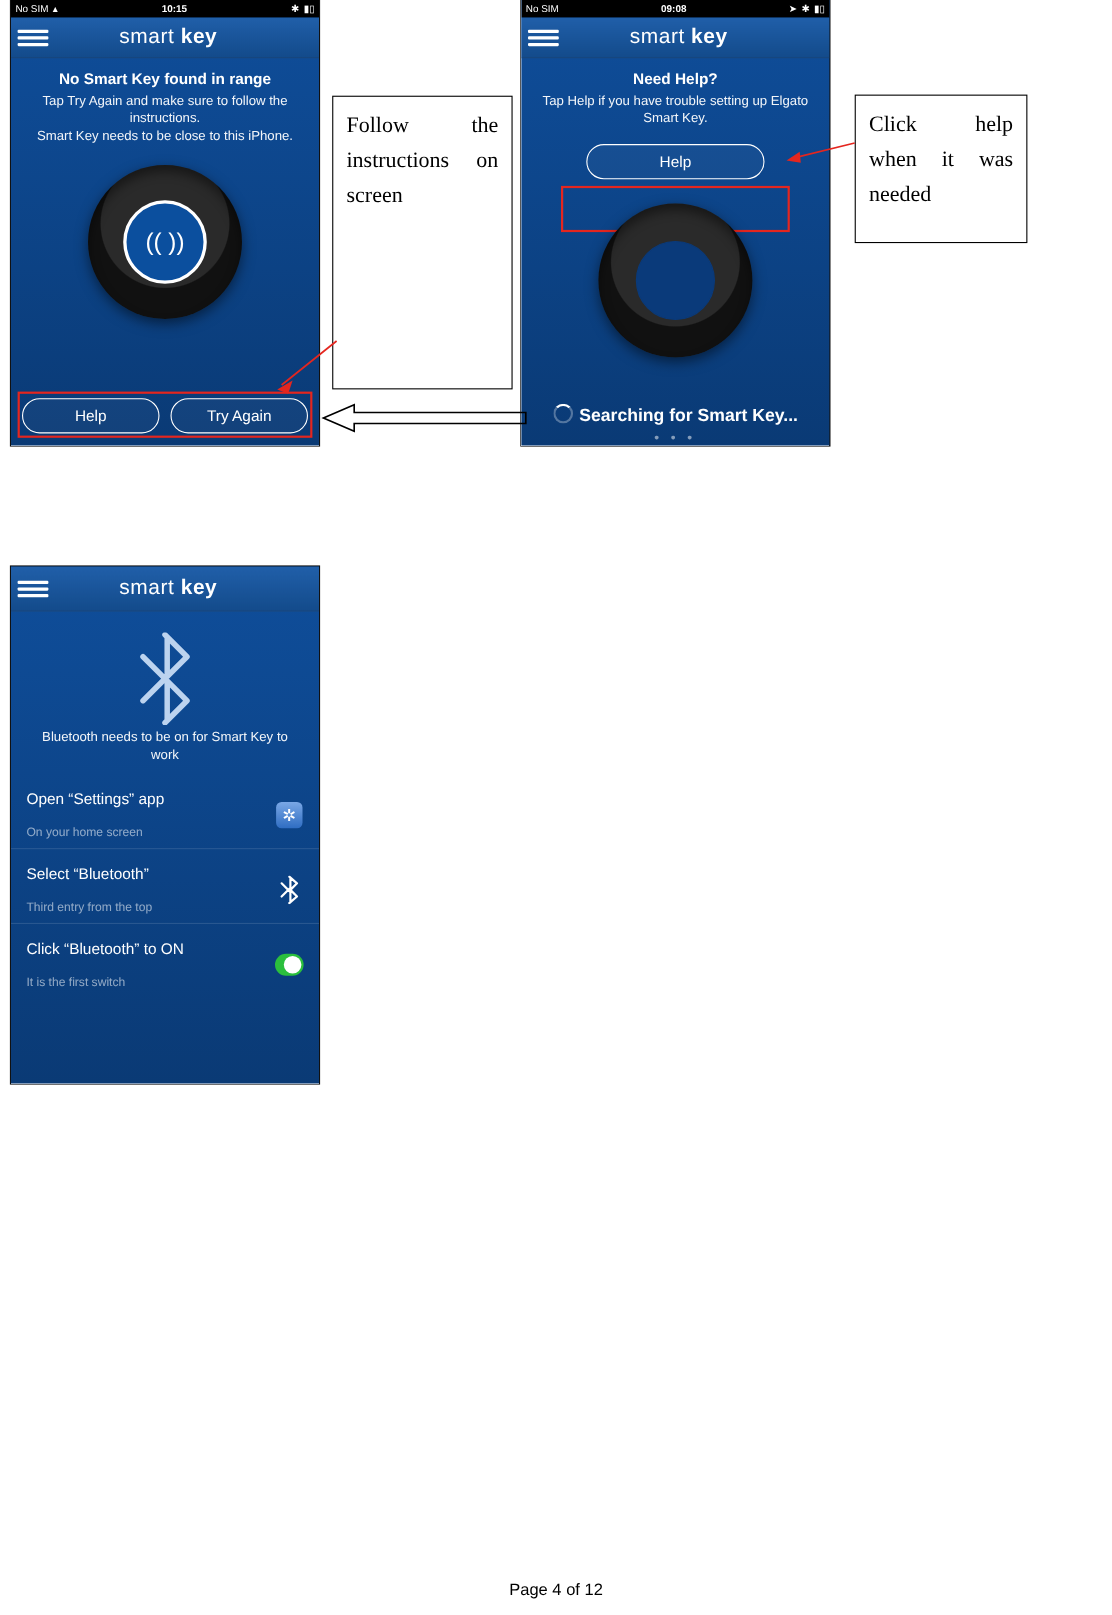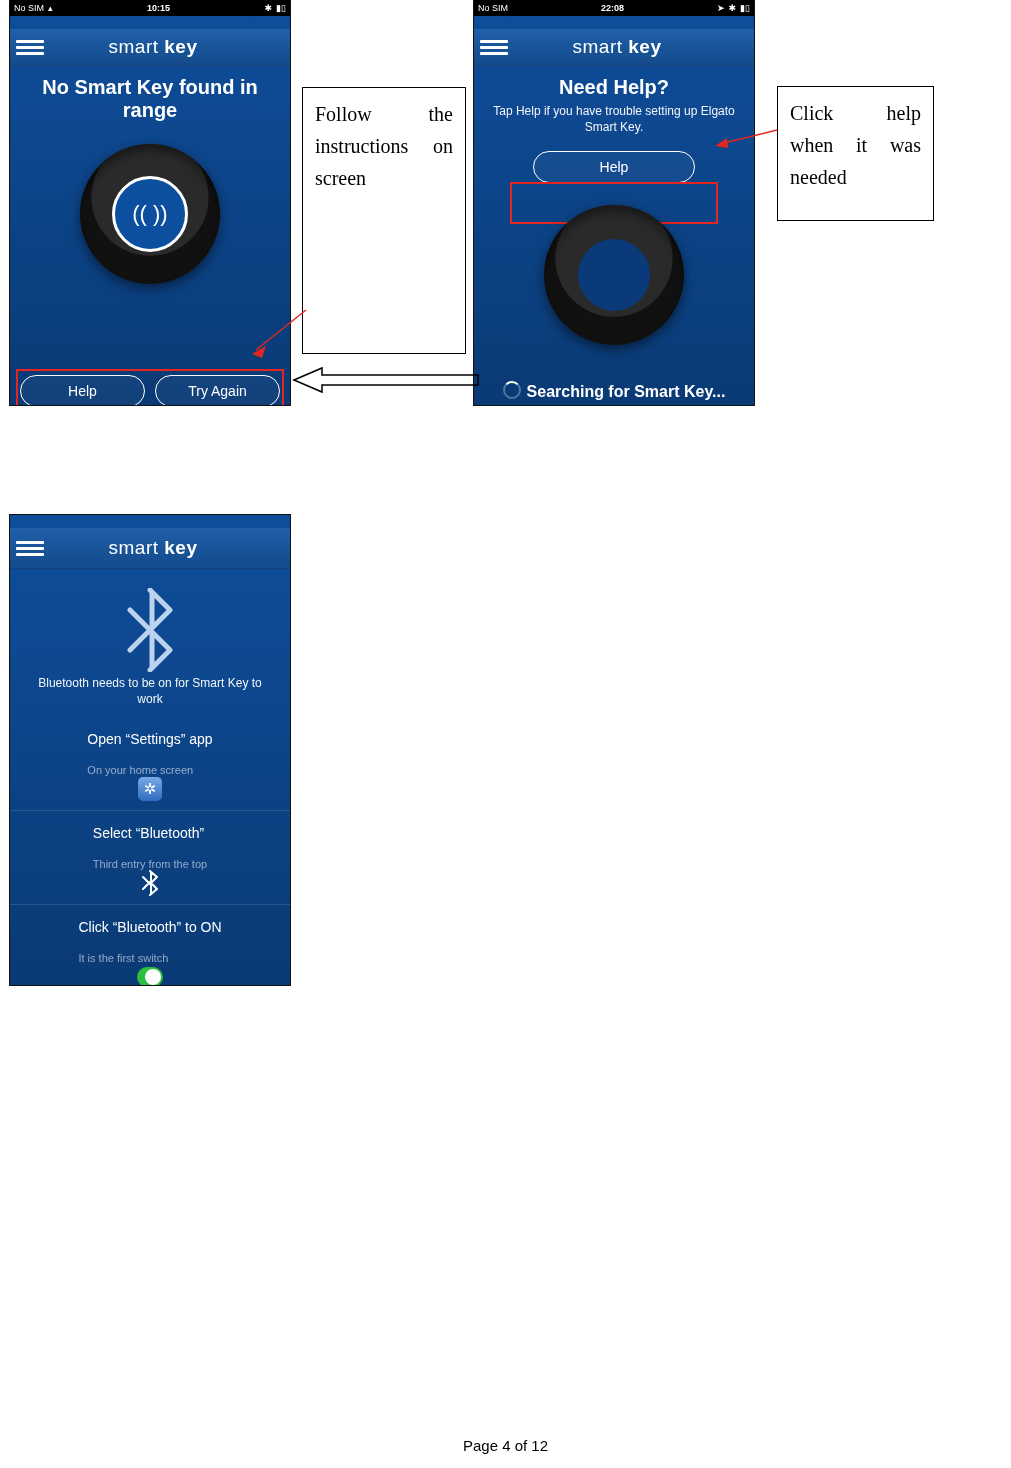--- a/index.html
+++ b/index.html
@@ -1,47 +1,47 @@
 <!DOCTYPE html>
 <html><head>
 <meta charset="utf-8">
 <style>
   html,body{margin:0;padding:0;background:#fff;font-family:Arial,Helvetica,sans-serif;color:#000;}
   .page{position:relative;width:1011px;height:1468px;margin:0 auto;}
   .phone{position:absolute;width:280px;height:405px;background:linear-gradient(#0f4e9b,#0a3a75);overflow:hidden;box-shadow:0 0 0 1px #111;}
   .statusbar{height:16px;background:#000;color:#fff;font-size:9px;display:flex;align-items:center;padding:0 4px;justify-content:space-between;}
   .sb-left,.sb-right{display:flex;align-items:flex-end;gap:4px;}
   .sb-clock{font-weight:bold;}
-  .titlebar{height:36px;background:linear-gradient(#205fa9,#134b8b);display:flex;align-items:center;border-bottom:1px solid rgba(0,0,0,.3);margin-top:13px;}
+  .titlebar{height:36px;background:linear-gradient(#205fa9,#134b8b);display:flex;align-items:center;border-bottom:1px solid rgba(0,0,0,.3);}
   .hamburger{width:28px;height:28px;margin-left:6px;display:flex;flex-direction:column;justify-content:center;gap:3px;}
   .hamburger span{display:block;height:3px;background:#fff;border-radius:1px;}
   .titletext{flex:1;text-align:center;color:#fff;font-size:19px;letter-spacing:.5px;font-weight:300;margin-left:-28px;}
   .titletext b{font-weight:700;}
   .content{position:relative;height:calc(100% - 52px);color:#fff;text-align:center;}
-  .headline{font-weight:bold;font-size:20px;padding:10px 10px 4px;}
+  .headline{font-weight:bold;font-size:14px;padding:10px 10px 4px;}
   .subtext{font-size:12px;opacity:.95;padding:0 16px;line-height:1.35;}
   .device{margin:18px auto 0;width:140px;height:140px;border-radius:50%;background:radial-gradient(circle at 50% 38%, #2a2a2a 0 52%, #111 53% 100%);position:relative;box-shadow:0 6px 10px rgba(0,0,0,.45) inset, 0 4px 12px rgba(0,0,0,.5);}
   .device .center{position:absolute;top:50%;left:50%;width:70px;height:70px;border-radius:50%;transform:translate(-50%,-50%);background:#0b4f9e;border:3px solid #fff;display:flex;align-items:center;justify-content:center;font-size:22px;color:#fff;}
   .device .center.plain{background:#0a3a7a;border:1px solid #0a3a7a;}
   .greenled{position:absolute;width:7px;height:7px;border-radius:50%;background:#3fdc3f;left:58px;top:54px;box-shadow:0 0 3px #3fdc3f;}
   .btnrow{position:absolute;bottom:12px;left:10px;right:10px;display:flex;gap:10px;}
   .pillbtn{flex:1;border:1.5px solid #fff;border-radius:18px;height:30px;display:flex;align-items:center;justify-content:center;font-size:14px;color:#fff;background:rgba(255,255,255,.04);}
   .pillbtn.single{width:160px;margin:10px auto 0;flex:none;}
   .redbox{position:absolute;border:2px solid #e4261f;pointer-events:none;}
   .searching{position:absolute;bottom:18px;left:0;right:0;font-size:16px;font-weight:bold;color:#fff;}
   .searching .spinner{display:inline-block;width:14px;height:14px;border:2px solid rgba(255,255,255,.3);border-top-color:#fff;border-radius:50%;vertical-align:-2px;margin-right:6px;}
   .pagerdots{position:absolute;bottom:4px;left:0;right:0;text-align:center;font-size:8px;color:rgba(255,255,255,.5);letter-spacing:4px;}
 
   .annotation-box{position:absolute;border:1.5px solid #000;background:#fff;padding:10px 12px;font-family:"Times New Roman",serif;font-size:20px;line-height:1.6;text-align:justify;text-align-last:left;}
 
   .sectiontext{position:absolute;font-family:"Times New Roman",serif;font-size:20px;}
 
   
   .btlogo{width:70px;height:90px;margin:16px auto 0;display:flex;align-items:center;justify-content:center;}
-  .listrow{display:flex;align-items:center;justify-content:space-between;padding:10px 14px 4px;text-align:left;flex-direction:column;}
+  .listrow{display:flex;align-items:center;justify-content:space-between;padding:10px 14px 4px;text-align:left;}
   .listrow .t1{font-size:14px;color:#fff;}
   .listrow .t2{font-size:11px;color:rgba(255,255,255,.55);margin-top:17px;}
   .listicon{width:26px;height:26px;display:flex;align-items:center;justify-content:center;}
   .geargrad{width:24px;height:24px;border-radius:5px;background:linear-gradient(#7aa8e6,#2f6dc2);display:flex;align-items:center;justify-content:center;color:#fff;font-size:15px;}
   .toggle{width:38px;height:20px;border-radius:10px;background:#2bbf3d;position:relative;}
   .toggle .knob{position:absolute;right:2px;top:2px;width:16px;height:16px;border-radius:50%;background:#fff;}
   .hr{height:1px;background:rgba(255,255,255,.12);margin:4px 0;}
 
   .footer{position:absolute;bottom:14px;left:0;right:0;text-align:center;font-family:Arial,sans-serif;font-size:15px;}
 
@@ -68,20 +68,22 @@
     <div class="titlebar">
       <div class="hamburger">
           <span></span>
           <span></span>
           <span></span>
         </div>
       <div class="titletext"><span>smart </span><b>key</b></div>
     </div>
     <div class="content">
       <div class="headline">No Smart Key found in range</div>
+      <div class="subtext" style="white-space:pre-line;">Tap Try Again and make sure to follow the instructions.
+Smart Key needs to be close to this iPhone.</div>
       <div class="device">
         <div class="center">
             <span>(( ))</span>
           </div>
       </div>
       <div class="btnrow">
         <div class="pillbtn">
             <span>Help</span>
           </div>
         <div class="pillbtn">
@@ -90,21 +92,21 @@
       </div>
       <div class="redbox" style="left:6px;right:6px;bottom:8px;height:38px;"></div>
     </div>
   </div>
 
   <div class="phone" style="left:474px;top:0;">
     <div class="statusbar">
       <div class="sb-left">
           <span>No SIM</span>
         </div>
-      <div class="sb-clock">22:08</div>
+      <div class="sb-clock">09:08</div>
       <div class="sb-right">
           <span>➤</span>
           <span>✱</span>
           <span>▮▯</span>
         </div>
     </div>
     <div class="titlebar">
       <div class="hamburger">
           <span></span>
           <span></span>

